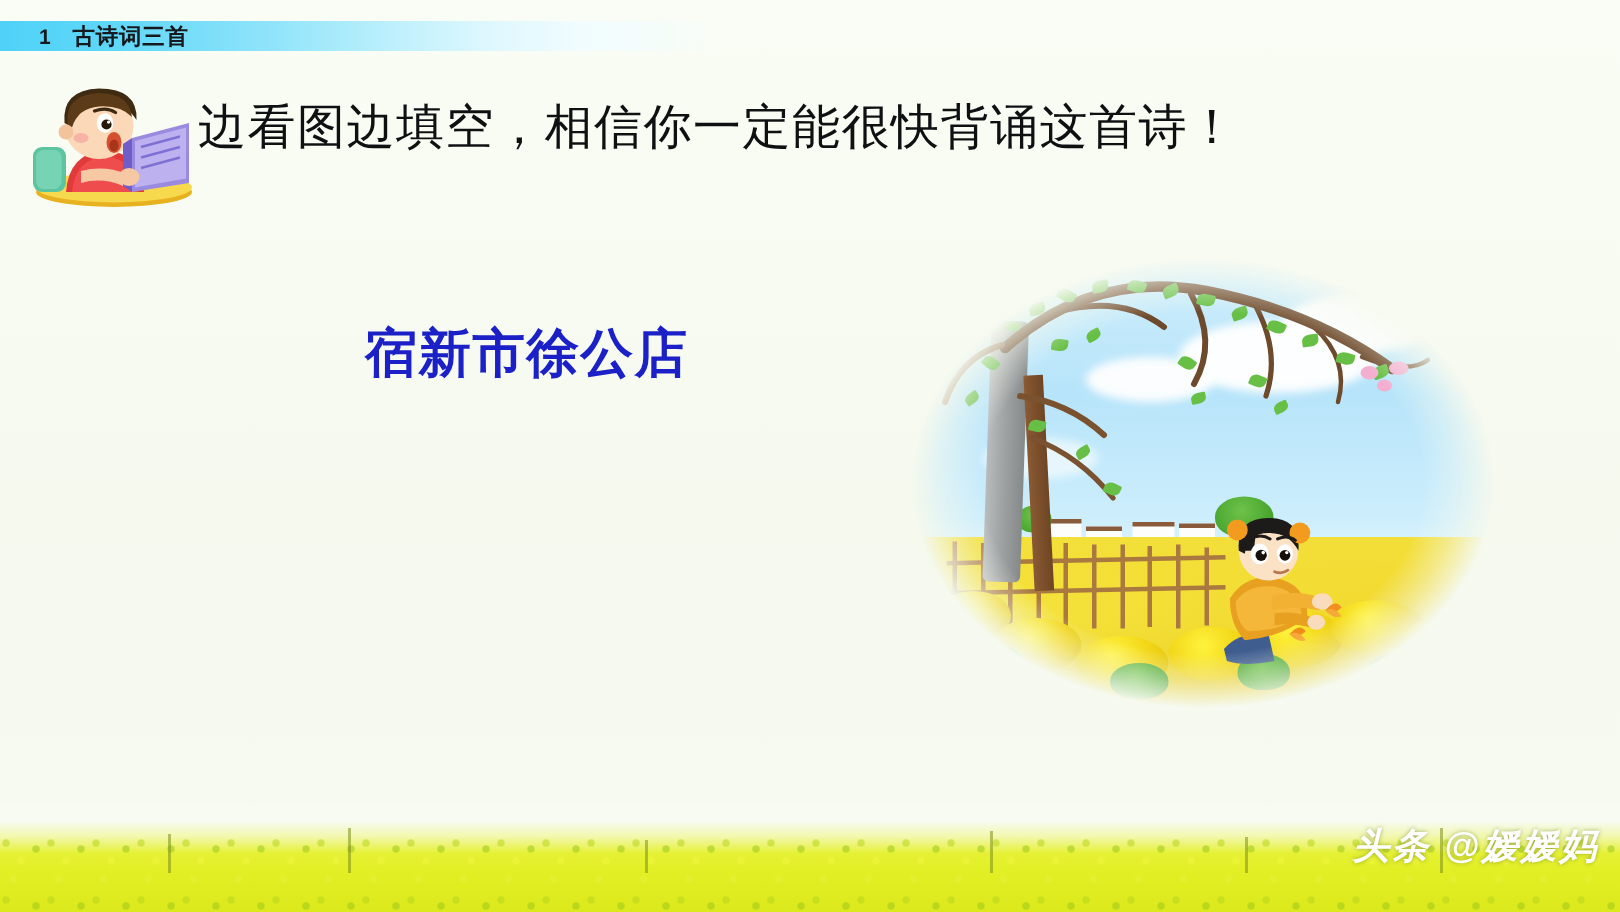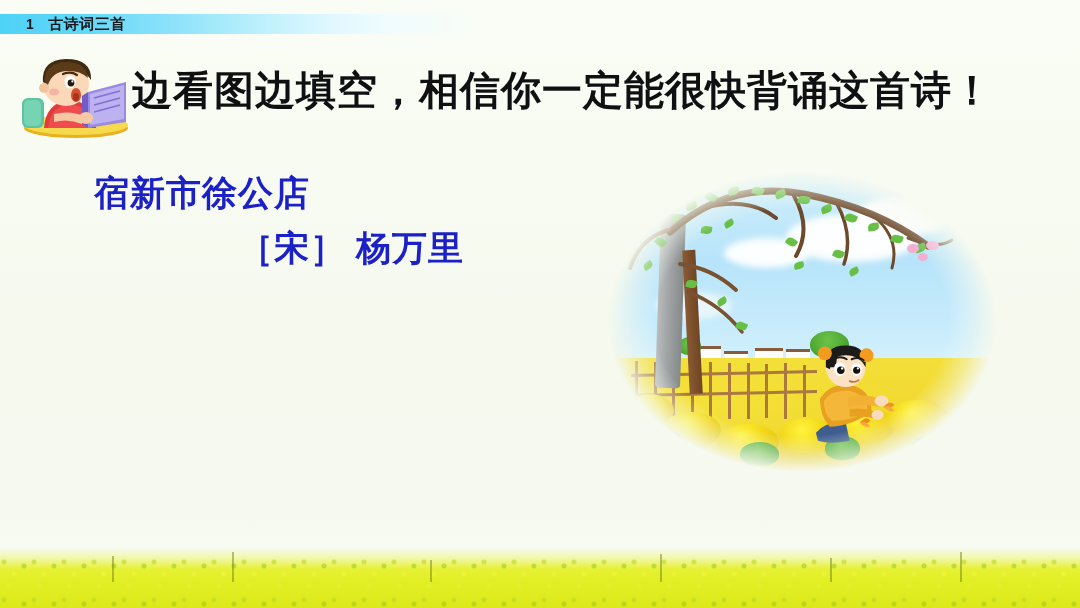--- a/index.html
+++ b/index.html
@@ -58,22 +58,22 @@
     width: 122px;
     height: 90px;
   }
 
   
   #main-heading {
     position: absolute;
     left: 132px;
     top: 63px;
     width: 900px;
-    font-size: 40px;
-    font-weight: bold;
+    font-size: 32px;
+    font-weight: normal;
     color: #101012;
     letter-spacing: 1px;
     white-space: nowrap;
     font-family: "Liberation Sans", "DejaVu Sans", sans-serif;
   }
 
   
   #poem {
     position: absolute;
     left: 78px;
@@ -83,21 +83,21 @@
     font-weight: bold;
     color: #1b21c6;
   }
   .poem-line {
     font-size: 35px;
     line-height: 55px;
     color: #1b21c6;
     white-space: nowrap;
     letter-spacing: 1px;
   }
-  .poem-title { text-align: left; padding-left: 16px; }
+  .poem-title { text-align: center; padding-left: 16px; margin-top: 42px; }
   .poem-author { text-align: center; padding-left: 16px; }
   .poem-body { text-align: left; }
   .l1 { padding-left: 32px; }
   .l2 { padding-left: 8px; }
   .l3 { padding-left: 8px; }
   .l4 { padding-left: 8px; }
   .blank {
     color: #e21a15;
   }
 
@@ -302,21 +302,20 @@
     <path d="M80 53 L106 46" stroke="#7f71d4" stroke-width="1.6"></path>
     <path d="M80 60 L106 53" stroke="#7f71d4" stroke-width="1.6"></path>
 
     <ellipse cx="72" cy="66" rx="7" ry="6" fill="#f6c8a4"></ellipse>
   </svg>
 
   <div id="main-heading">边看图边填空，相信你一定能很快背诵这首诗！</div>
 
   <div id="poem">
     <div class="poem-line poem-title">宿新市徐公店</div>
-    <div class="poem-line poem-author">［宋］ 杨万里</div>
   </div>
 
   <div id="illustration">
     <div id="illus-mask">
       <div id="illus-sky"></div>
 
       <div class="cloud" style="left:46%; top:14%; width:34%; height:16%;"></div>
       <div class="cloud" style="left:64%; top:8%; width:26%; height:13%;"></div>
       <div class="cloud" style="left:30%; top:22%; width:22%; height:10%;"></div>
       <div class="cloud" style="left:12%; top:40%; width:20%; height:9%; opacity:.6;"></div>
@@ -455,14 +454,15 @@
   <div id="bottom-field">
     <div id="bottom-field-tex"></div>
     <div class="grass-blade" style="left:112px;"></div>
     <div class="grass-blade" style="left:232px; height:30px;"></div>
     <div class="grass-blade" style="left:430px; height:22px;"></div>
     <div class="grass-blade" style="left:660px; height:28px;"></div>
     <div class="grass-blade" style="left:830px; height:24px;"></div>
     <div class="grass-blade" style="left:960px; height:30px;"></div>
   </div>
 
+  <div id="watermark">头条 @嫒嫒妈</div>
 
 </div>
 
 </body></html>

